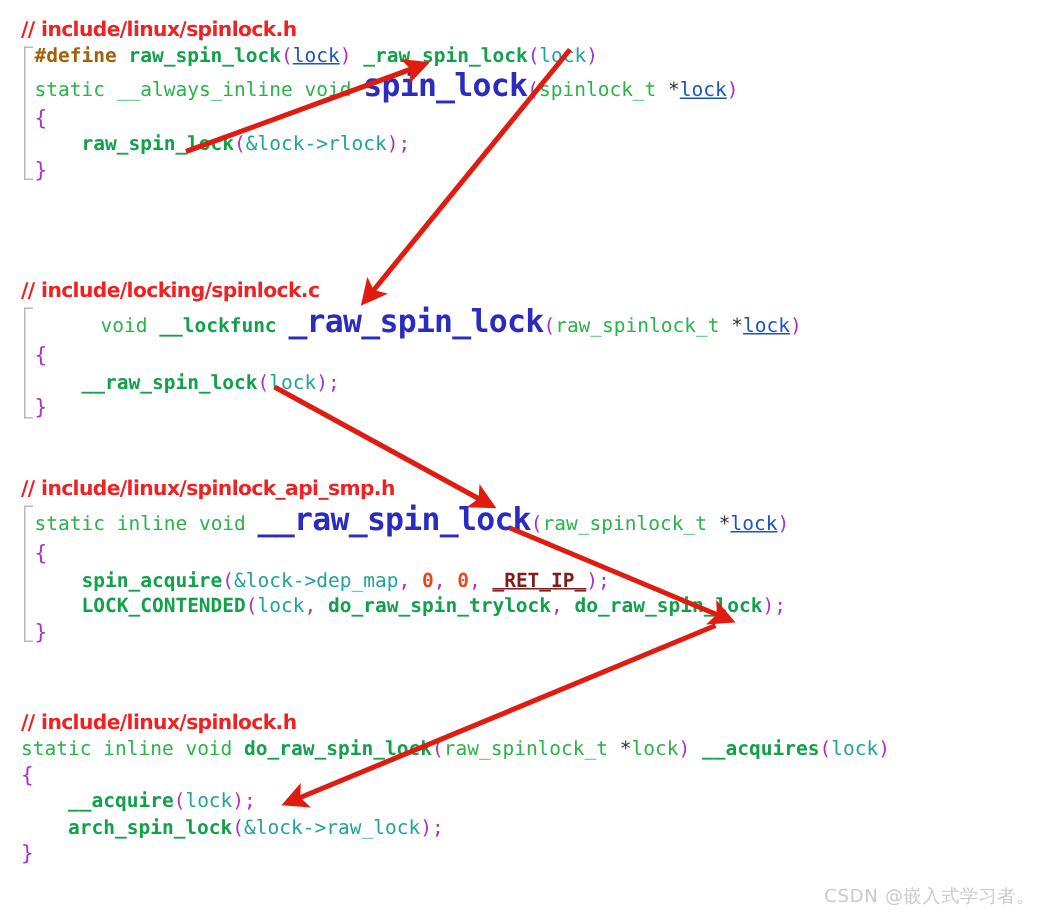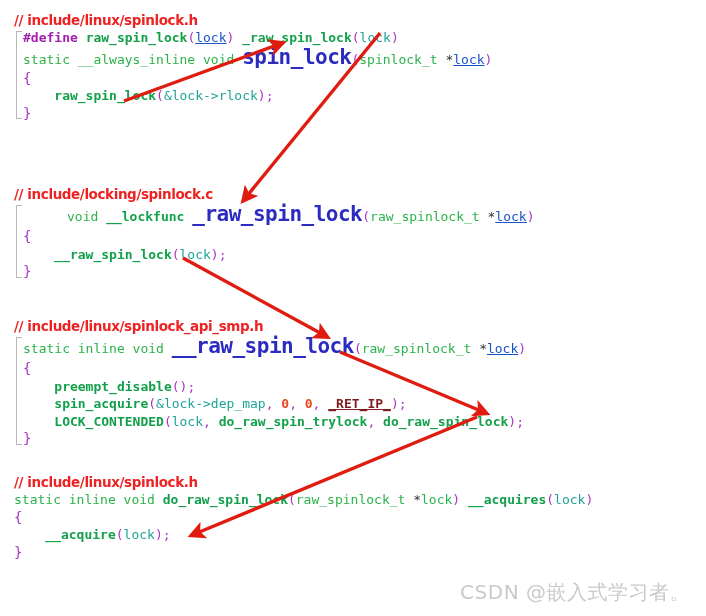--- a/index.html
+++ b/index.html
@@ -58,41 +58,41 @@
   .line {
     font-family: "DejaVu Sans Mono", "Liberation Mono", monospace;
     font-size: 13px;
     line-height: 17.5px;
     white-space: pre;
     color: #333333;
   }
 
   
   .kw      { color: #2bb34a; font-weight: normal; }   
-  .kwb     { color: #a21caf; font-weight: bold; }
+  .kwb     { color: #a16207; font-weight: bold; }
   .fn      { color: #12a04a; font-weight: bold; }     
   .fnbig   { color: #2b2bc0; font-weight: bold; font-size: 21px; letter-spacing: -0.5px; }
   .punc    { color: #a833c6; }                         
   .brace   { color: #a833c6; font-size: 14px; }
   .var     { color: #1fa39a; }                         
   .varu    { color: #1a52c8; text-decoration: underline; }
   .type    { color: #2bb34a; }
   .num     { color: #e8471e; font-weight: bold; }
   .macro   { color: #7f1d1d; text-decoration: underline; font-weight: bold;}
   .plain   { color: #333333; }
   .op      { color: #333333; }
 
   
   #watermark {
     position: absolute;
     right: 12px;
     bottom: 10px;
     color: #c9c9c9;
     font-family: "DejaVu Sans", "Liberation Sans", sans-serif;
-    font-size: 20px;
+    font-size: 12px;
     letter-spacing: 0.5px;
     white-space: pre;
     z-index: 20;
   }
 </style>
 </head>
 <body>
 
 <div id="page">
 
@@ -119,34 +119,34 @@
       <div class="line"><span class="brace">}</span></div>
       <div class="fold"></div>
     </div>
   </div>
 
   <div class="block" style="left:14px; top:318px;">
     <div class="comment">// include/linux/spinlock_api_smp.h</div>
     <div class="codewrap">
       <div class="line" style="line-height:23px;"><span class="kw">static</span><span class="plain"> </span><span class="kw">inline</span><span class="plain"> </span><span class="kw">void</span><span class="plain"> </span><span class="fnbig">__raw_spin_lock</span><span class="punc">(</span><span class="type">raw_spinlock_t</span><span class="plain"> </span><span class="op">*</span><span class="varu">lock</span><span class="punc">)</span></div>
       <div class="line"><span class="brace">{</span></div>
-      <div class="line"><span class="plain">    </span><span class="fn">preempt_disable</span><span class="punc">(</span><span class="punc">)</span><span class="punc">;</span></div>
       <div class="line"><span class="plain">    </span><span class="fn">spin_acquire</span><span class="punc">(</span><span class="var">&amp;</span><span class="var">lock-&gt;dep_map</span><span class="punc">, </span><span class="num">0</span><span class="punc">, </span><span class="num">0</span><span class="punc">, </span><span class="macro">_RET_IP_</span><span class="punc">)</span><span class="punc">;</span></div>
       <div class="line"><span class="plain">    </span><span class="fn">LOCK_CONTENDED</span><span class="punc">(</span><span class="var">lock</span><span class="punc">, </span><span class="fn">do_raw_spin_trylock</span><span class="punc">, </span><span class="fn">do_raw_spin_lock</span><span class="punc">)</span><span class="punc">;</span></div>
       <div class="line"><span class="brace">}</span></div>
       <div class="fold"></div>
     </div>
   </div>
 
   <div class="block" style="left:14px; top:474px;">
     <div class="comment">// include/linux/spinlock.h</div>
     <div class="codewrap" style="padding-left:0px;">
       <div class="line"><span class="kw">static</span><span class="plain"> </span><span class="kw">inline</span><span class="plain"> </span><span class="kw">void</span><span class="plain"> </span><span class="fn">do_raw_spin_lock</span><span class="punc">(</span><span class="type">raw_spinlock_t</span><span class="plain"> </span><span class="op">*</span><span class="type">lock</span><span class="punc">)</span><span class="plain"> </span><span class="fn">__acquires</span><span class="punc">(</span><span class="var">lock</span><span class="punc">)</span></div>
       <div class="line"><span class="brace">{</span></div>
       <div class="line"><span class="plain">    </span><span class="fn">__acquire</span><span class="punc">(</span><span class="var">lock</span><span class="punc">)</span><span class="punc">;</span></div>
+      <div class="line"><span class="plain">    </span><span class="fn">arch_spin_lock</span><span class="punc">(</span><span class="var">&amp;</span><span class="var">lock-&gt;raw_lock</span><span class="punc">)</span><span class="punc">;</span></div>
       <div class="line"><span class="brace">}</span></div>
 
     </div>
   </div>
 
   <svg id="arrows" viewBox="0 0 706 616">
     <defs>
       <marker id="ah" markerWidth="5.2" markerHeight="5.2" refX="2.2" refY="2.6" orient="auto" markerUnits="strokeWidth">
         <path d="M0,0 L5.2,2.6 L0,5.2 L1.2,2.6 z" fill="#e01b10"></path>
       </marker>

